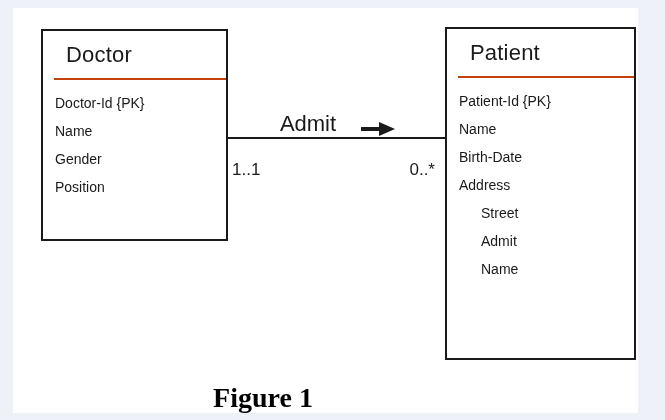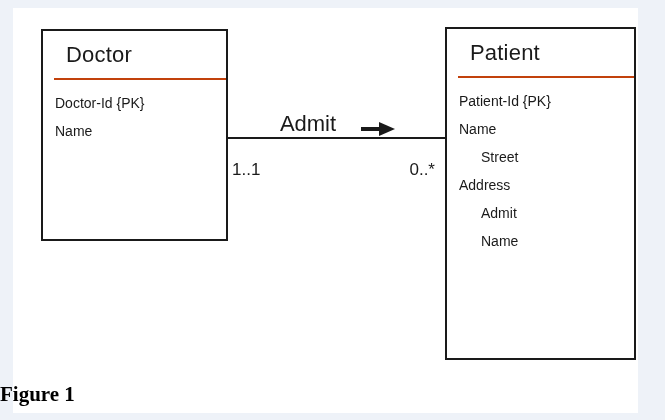--- a/index.html
+++ b/index.html
@@ -91,48 +91,51 @@
   .card-right {
     left: 350px;
     width: 72px;
     text-align: right;
   }
   .caption {
     position: absolute;
     left: 0;
     top: 382px;
     width: 526px;
-    text-align: left;
+    text-align: center;
     font-family: "Liberation Serif", serif;
     font-weight: bold;
-    font-size: 21px;
+    font-size: 28px;
     color: #000000;
   }
 </style>
 </head>
 <body>
 
 <div class="page">
   <div class="canvas">
 
     <div class="entity entity-doctor">
       <div class="entity-title">Doctor</div>
       <div class="entity-attrs">
         <div class="attr">Doctor-Id {PK}</div>
         <div class="attr">Name</div>
+        <div class="attr">Gender</div>
+        <div class="attr">Position</div>
       </div>
     </div>
 
     <div class="entity entity-patient">
       <div class="entity-title">Patient</div>
       <div class="entity-attrs">
         <div class="attr">Patient-Id {PK}</div>
         <div class="attr">Name</div>
+        <div class="attr">Birth-Date</div>
+        <div class="attr">Address</div>
         <div class="attr indent">Street</div>
-        <div class="attr">Address</div>
         <div class="attr indent">Admit</div>
         <div class="attr indent">Name</div>
       </div>
     </div>
 
     <div class="rel-line"></div>
 
     <div class="rel-label-row">
       <span>Admit</span>
       <svg class="arrow-icon" width="36" height="16" viewBox="0 0 36 16">

